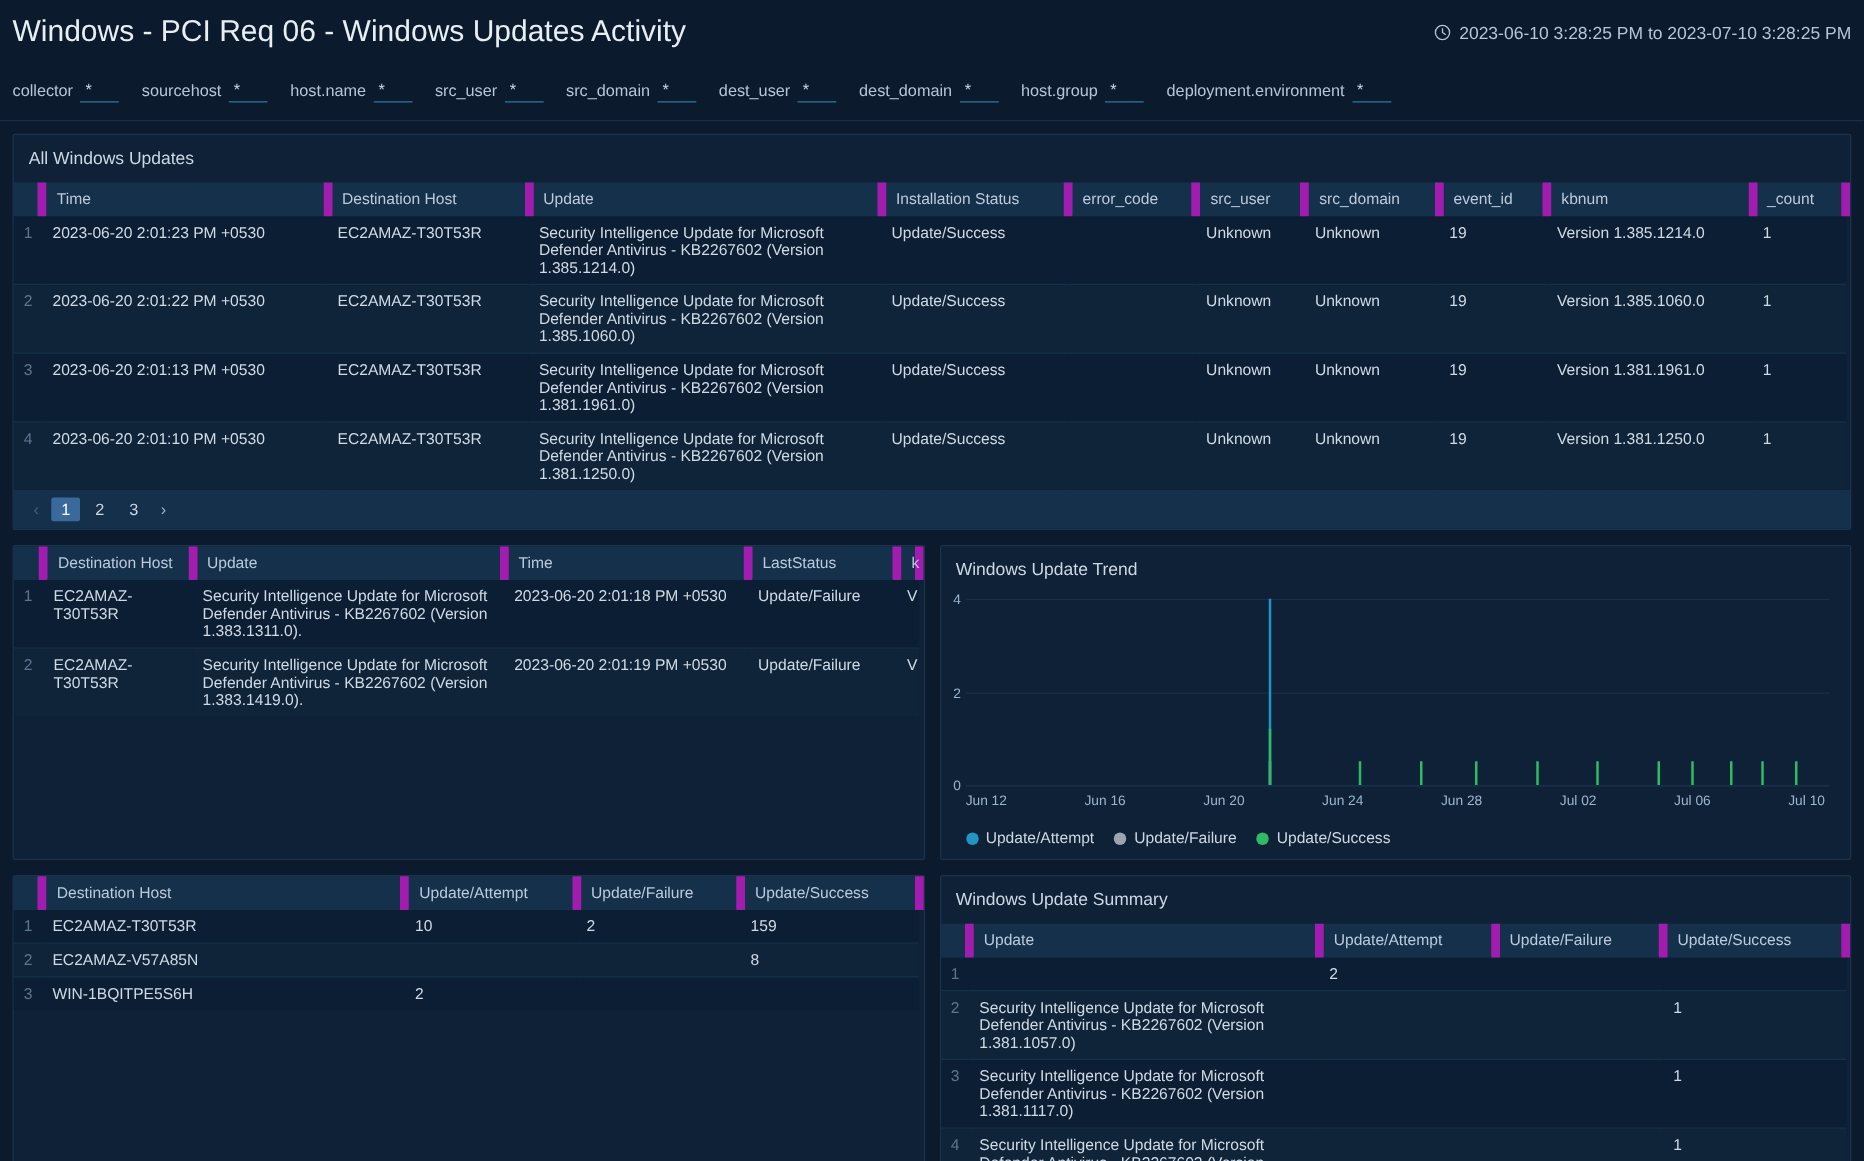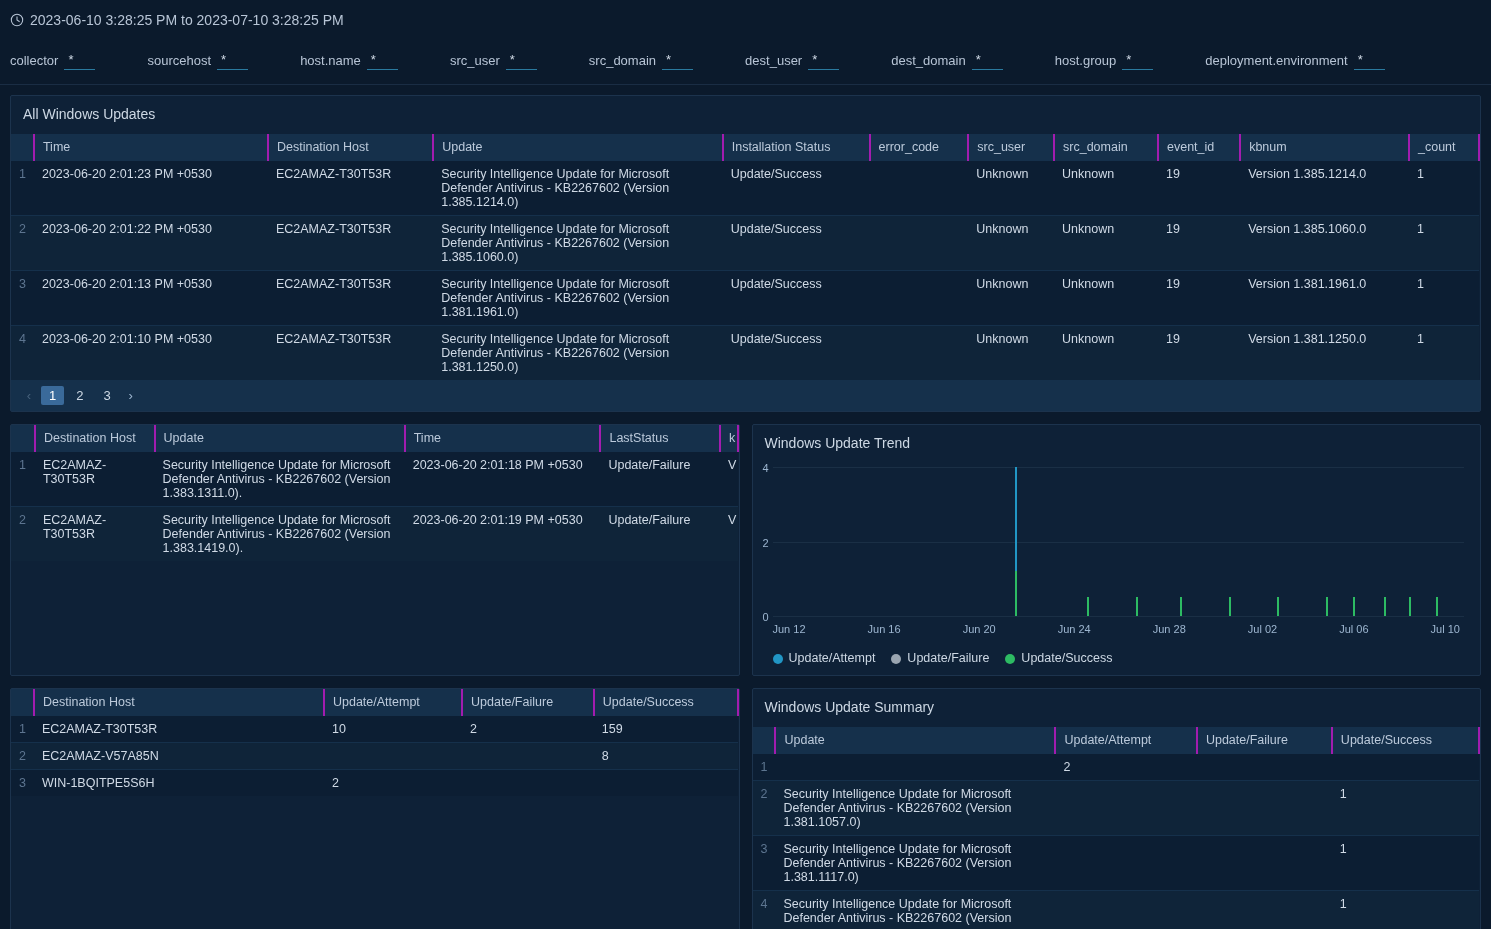--- a/index.html
+++ b/index.html
@@ -18,21 +18,21 @@
   }
   .title {
     color: #e8eef5;
     font-size: 24px;
     font-weight: 400;
   }
   .time-range { color: #b8c5d6; font-size: 14px; display:flex; align-items:center; gap:6px;}
   .clock-icon { width:14px; height:14px; display:inline-block; }
   .filters {
     display: flex;
-    gap: 52px;
+    gap: 18px;
     padding: 6px 10px 14px 10px;
     border-bottom: 1px solid #1a2d44;
   }
   .filter { display: flex; align-items: center; gap: 6px; font-size: 13px; }
   .filter-label { color: #b8c5d6; }
   .filter-value {
     color: #d0dae6;
     border-bottom: 1px solid #2a7a9f;
     padding: 2px 22px 2px 4px;
     min-width: 20px;
@@ -52,21 +52,21 @@
   .row2 { display: flex; gap: 12px; }
   .half { flex: 1; min-width: 0; }
   table { width: 100%; border-collapse: collapse; }
   th {
     background: #15304b;
     color: #bccadb;
     font-weight: 400;
     font-size: 12.5px;
     padding: 6px 8px;
     text-align: left;
-    border-right: 2px solid #a21caf;
+    border-right: 7px solid #a21caf;
   }
   th.num, td.num { text-align: left; }
   td {
     padding: 6px 8px;
     color: #d0dae6;
     font-size: 12.5px;
     vertical-align: top;
     border-top: 1px solid #15304b;
   }
   tr.even { background: #0f2439; }
@@ -112,20 +112,21 @@
   .dot-attempt { background:#2196c5; }
   .dot-failure { background:#9aa5b1; }
   .dot-success { background:#2dbb63; }
   .fail-blank { height: 60px; }
   .host-blank { height: 100px; }
 </style>
 </head>
 <body>
 
 <div class="header">
+  <div class="title">Windows - PCI Req 06 - Windows Updates Activity</div>
   <div class="time-range">
     <span class="clock-icon">
       <svg viewBox="0 0 16 16" width="14" height="14">
           <circle cx="8" cy="8" r="6.5" fill="none" stroke="#b8c5d6" stroke-width="1.2"></circle>
           <path d="M8 4v4l3 2" stroke="#b8c5d6" stroke-width="1.2" fill="none"></path>
         </svg>
     </span>
     <span>2023-06-10 3:28:25 PM to 2023-07-10 3:28:25 PM</span>
   </div>
 </div>

